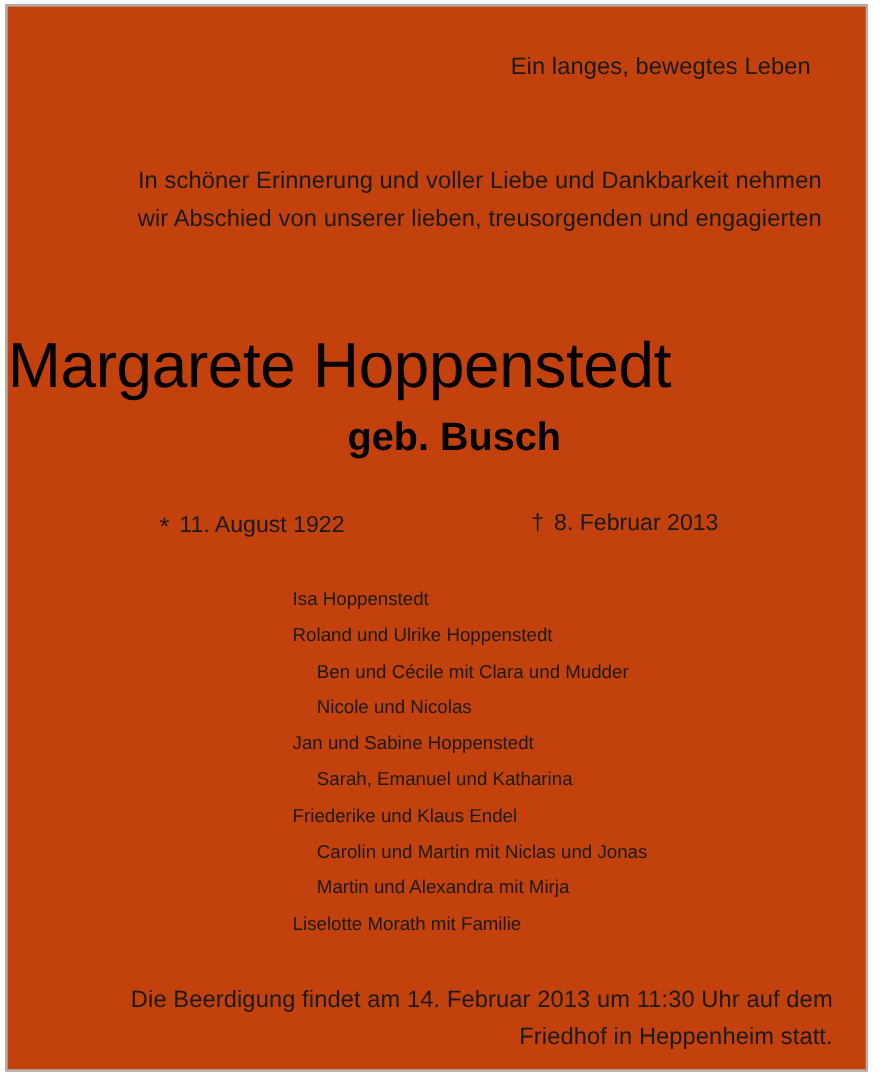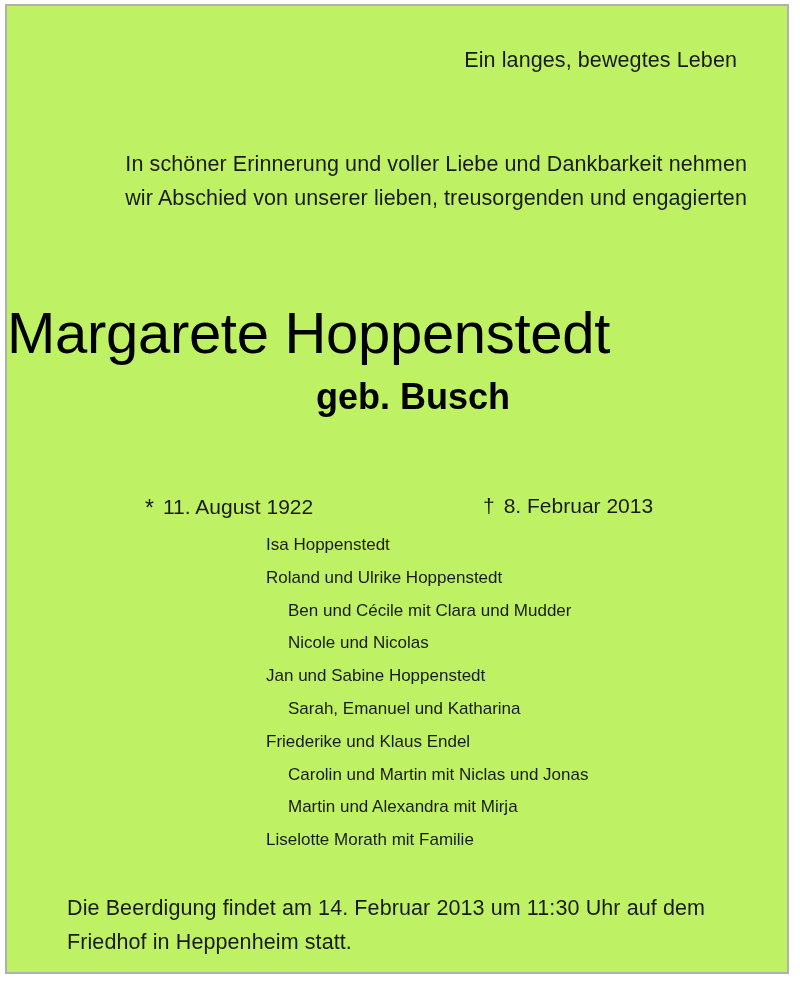--- a/index.html
+++ b/index.html
@@ -94,21 +94,21 @@
   #dates-row {
     position: absolute;
     left: 0;
     top: 454px;
     width: 100%;
     height: 32px;
     font-size: 21px;
     line-height: 32px;
     color: #1a1a1a;
   }
-  .date-block { position: absolute; white-space: nowrap; margin-top: 30px; }
+  .date-block { position: absolute; white-space: nowrap; }
   #birth-date-block { left: 138px; }
   #death-date-block { left: 476px; }
   .date-symbol {
     display: inline-block;
     font-size: 21px;
     vertical-align: baseline;
     margin-right: 9px;
   }
   #birth-symbol { font-size: 23px; position: relative; top: 2px; }
   #death-symbol { font-size: 21px; }
@@ -135,26 +135,26 @@
     position: absolute;
     left: 60px;
     top: 885px;
     width: 690px;
     text-align: left;
     font-size: 21.5px;
     line-height: 34px;
     letter-spacing: 0.1px;
     color: #1a1a1a;
   }
-  #funeral-notice .fline { display: block; white-space: nowrap; }
+  #funeral-notice .fline { display: block; white-space: nowrap; text-align: right; }
 </style>
 </head>
 <body>
 
-<div id="obituary-notice" style="border-color: rgb(176, 176, 176); background: #bef264;">
+<div id="obituary-notice" style="border-color: rgb(176, 176, 176); background: #c2410c;">
   <div class="sheet">
 
     <div id="verse">
       <span class="vline">Ein langes, bewegtes Leben</span>
     </div>
 
     <div id="intro">
       <span class="pline">In schöner Erinnerung und voller Liebe und Dankbarkeit nehmen</span>
       <span class="pline">wir Abschied von unserer lieben, treusorgenden und engagierten</span>
     </div>

